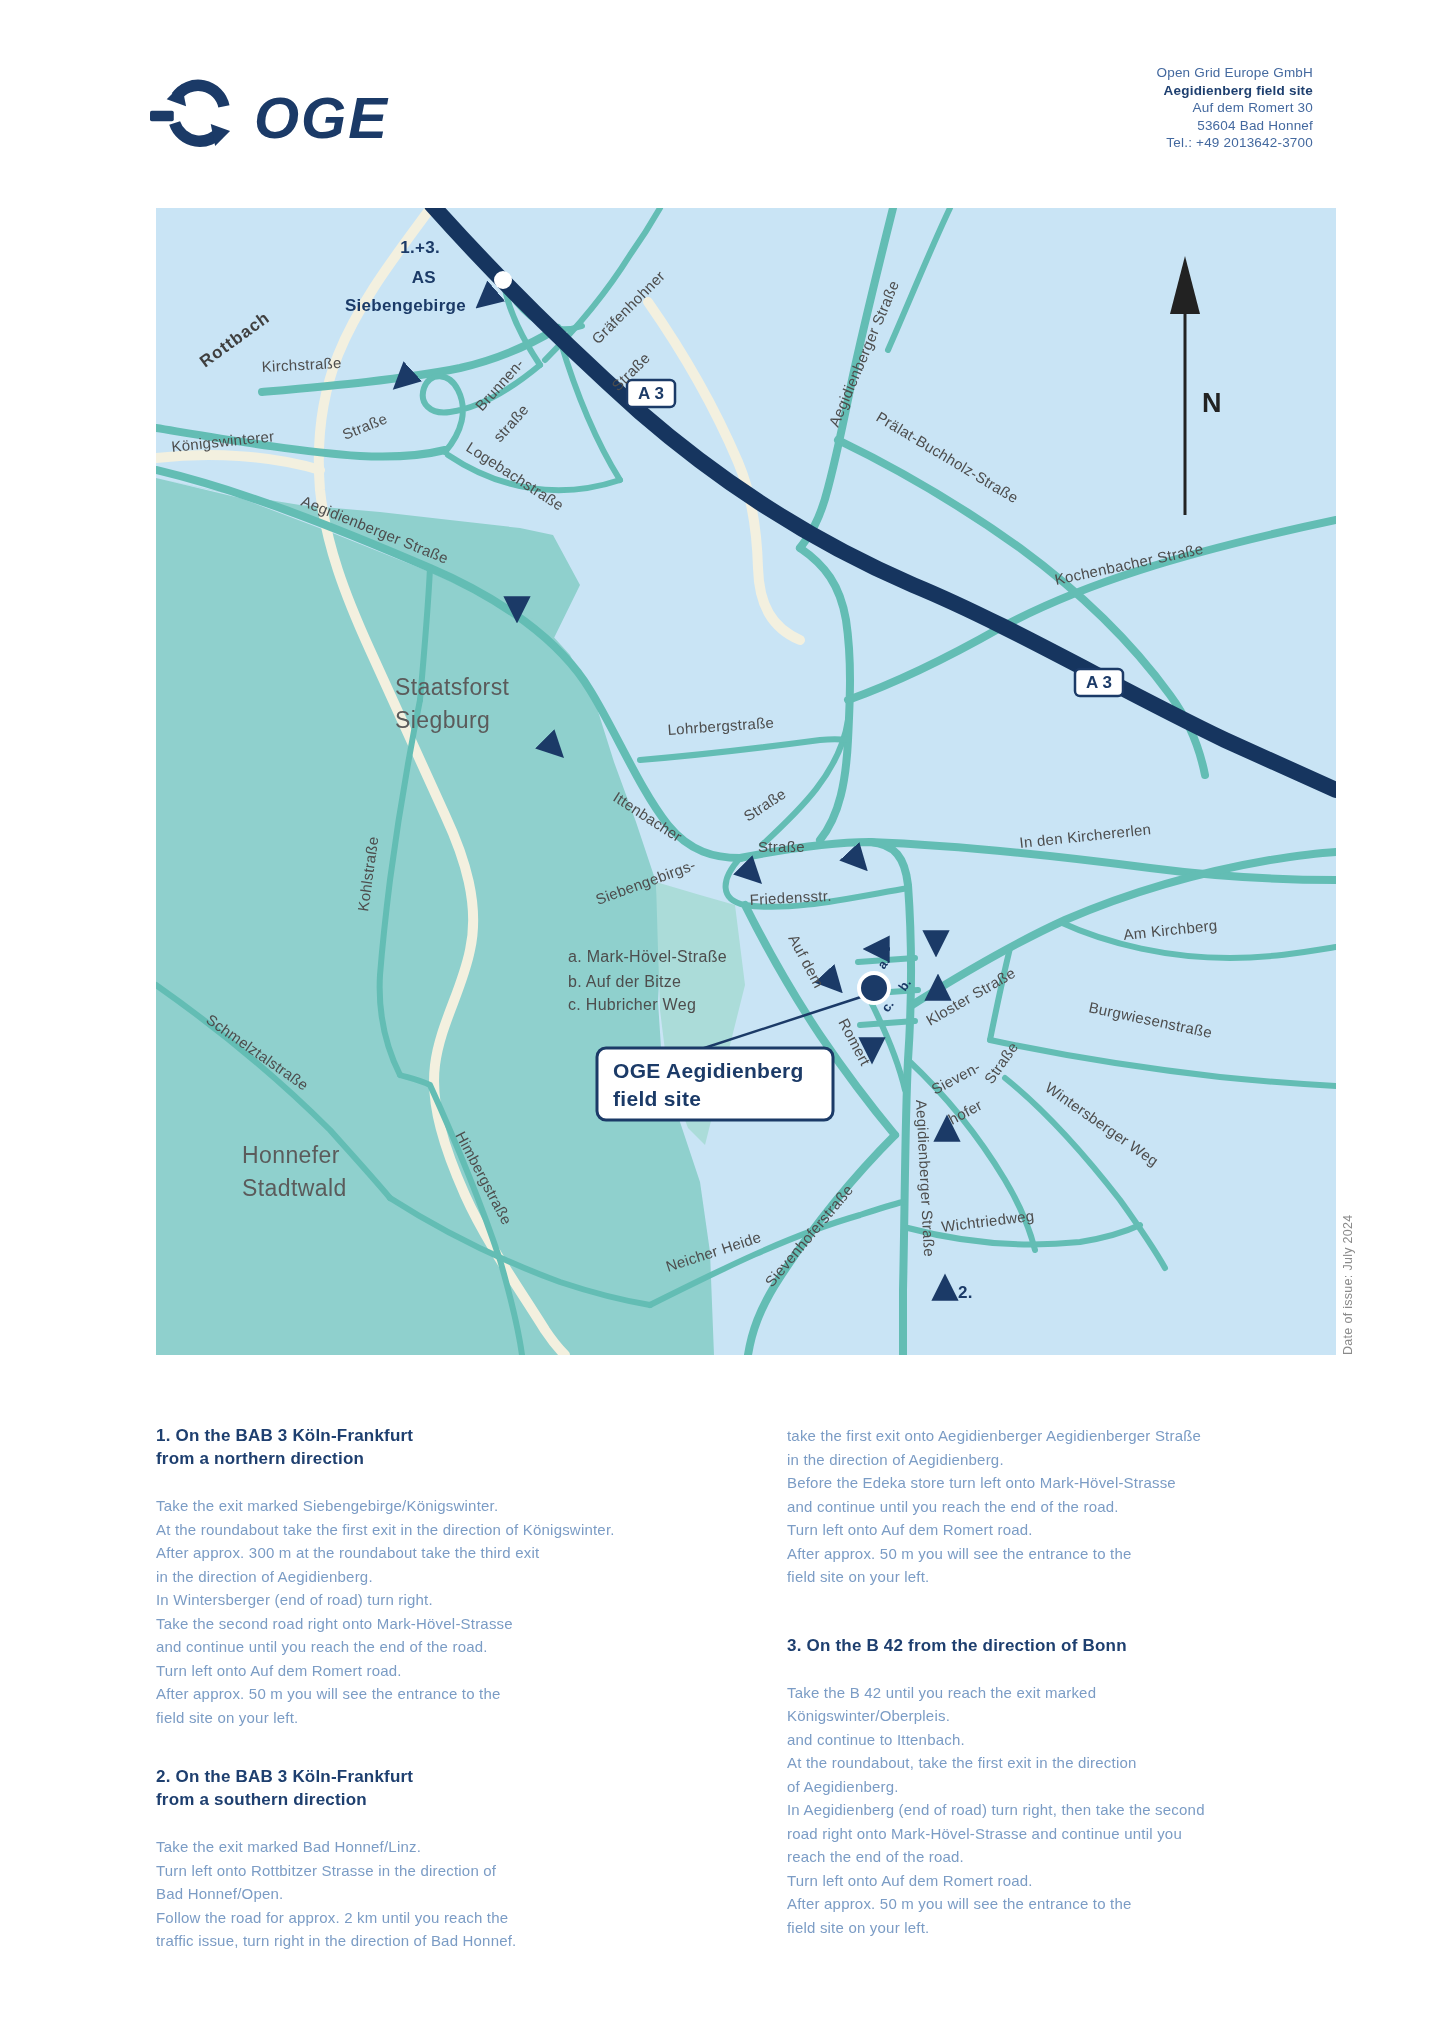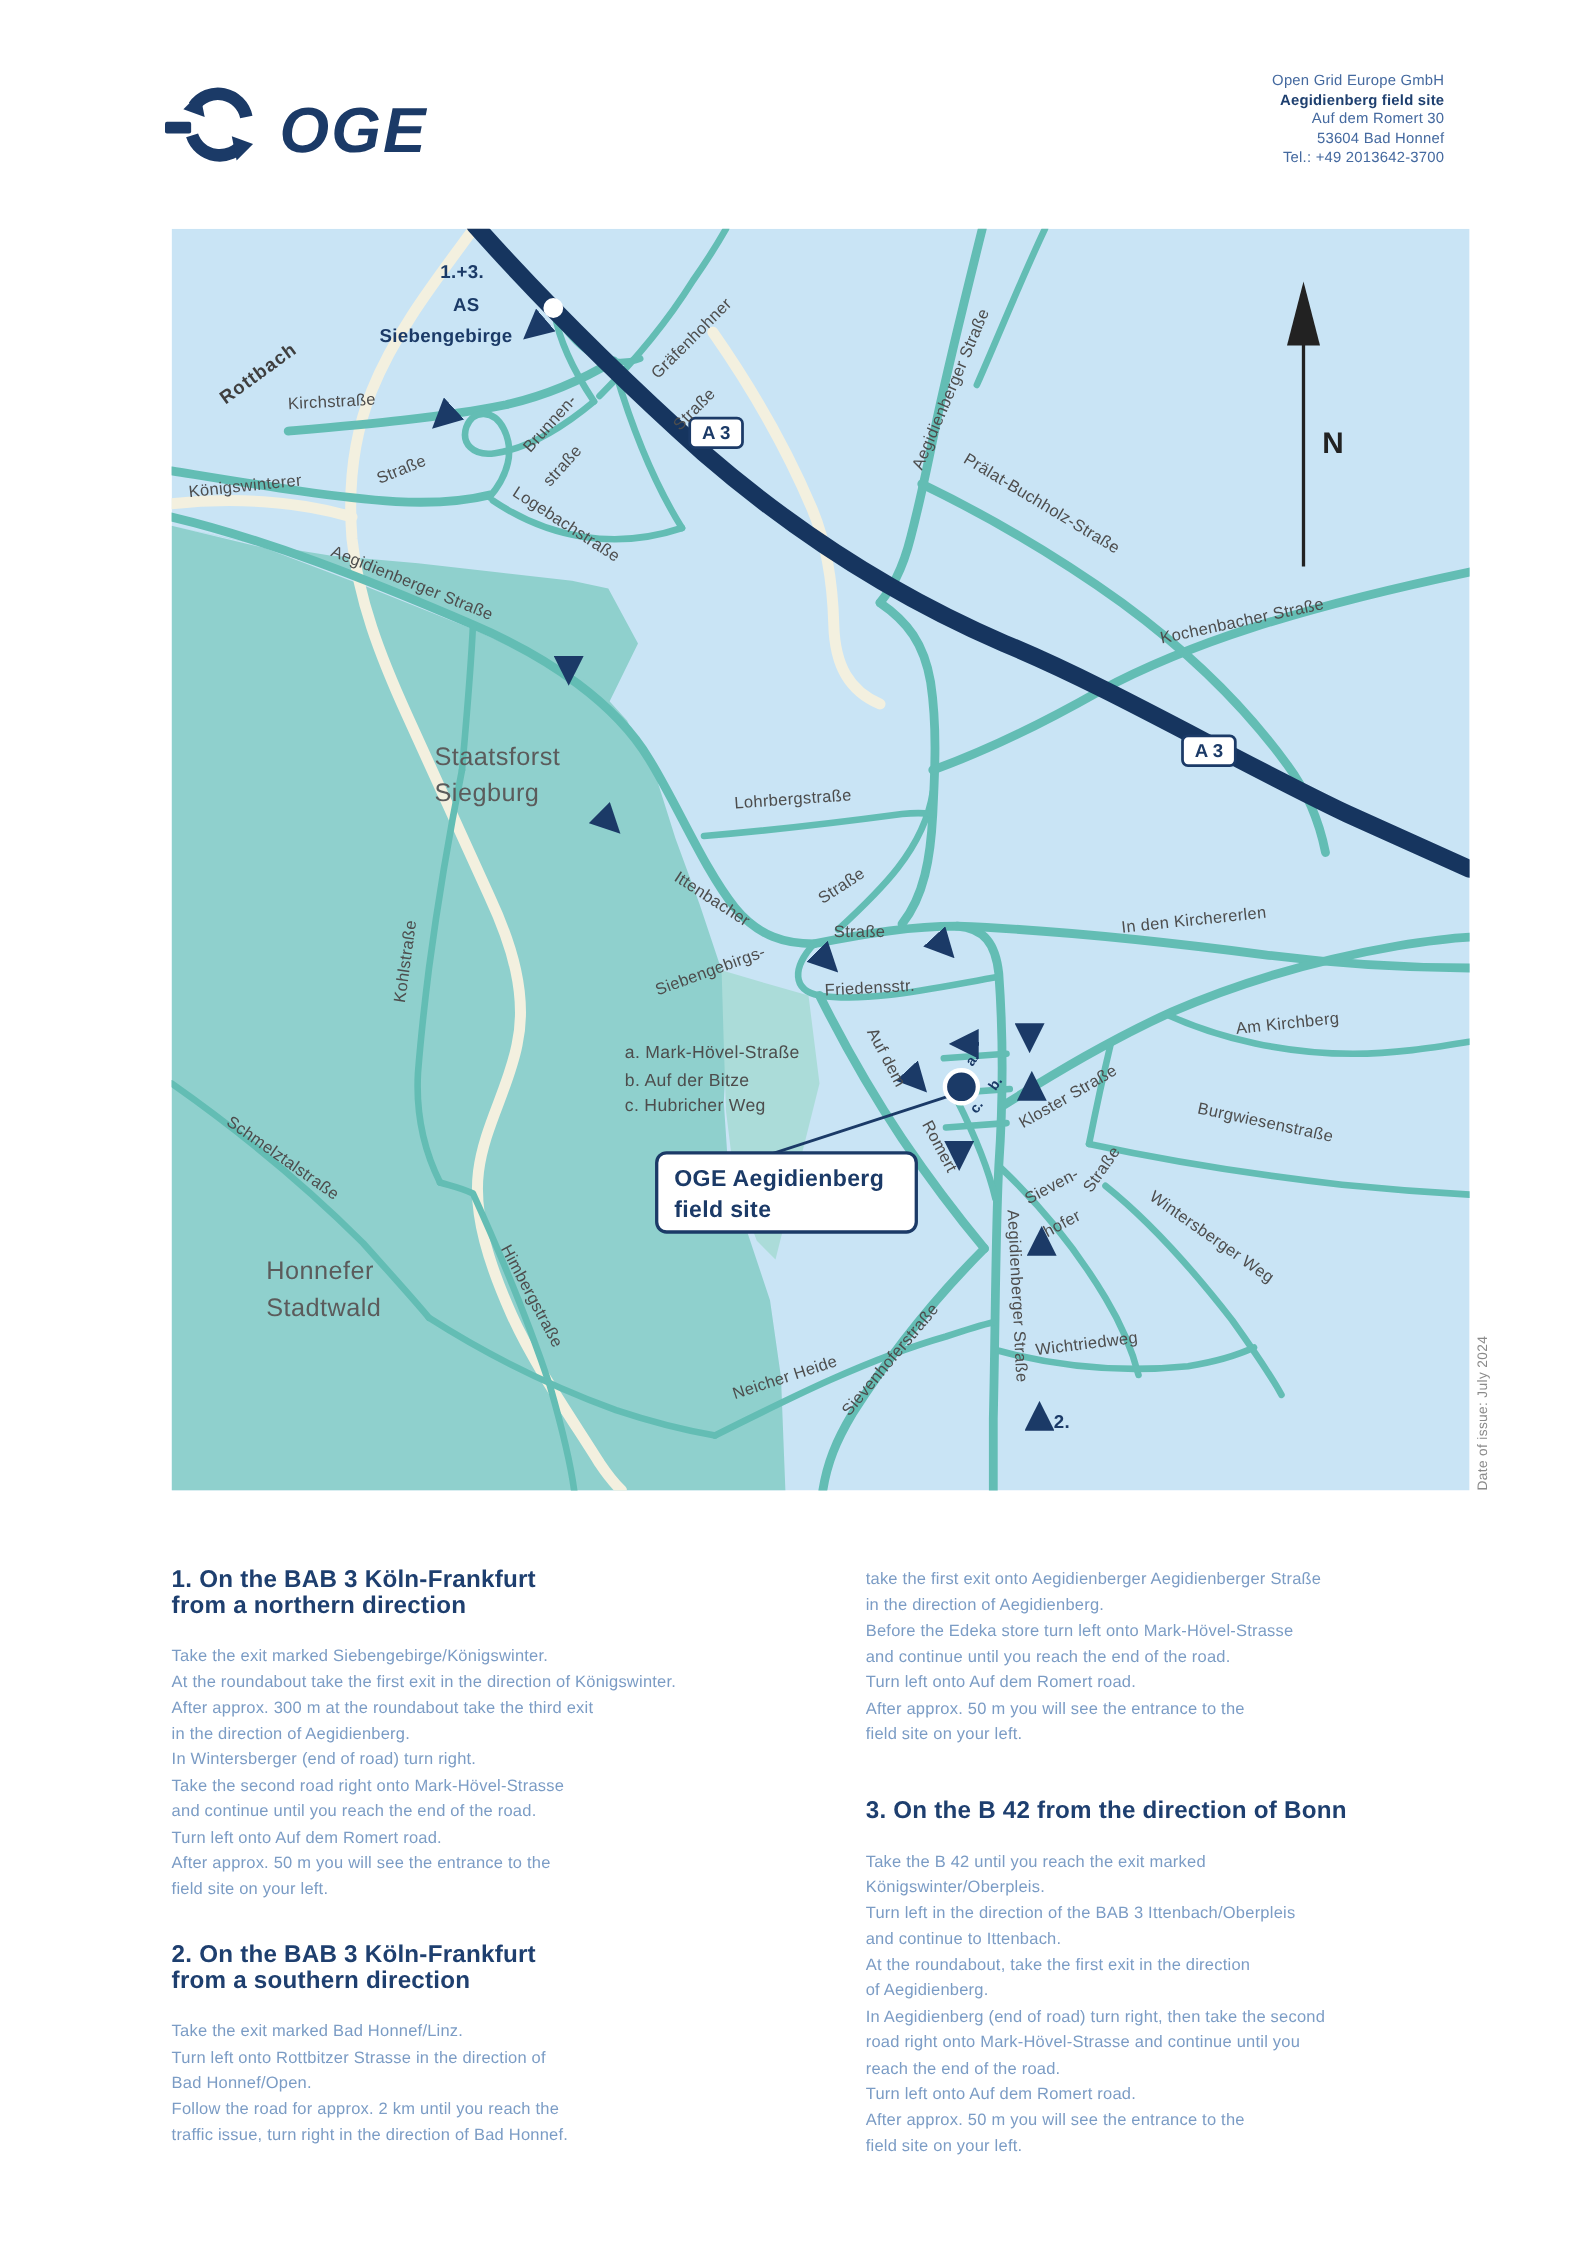--- a/index.html
+++ b/index.html
@@ -27,21 +27,21 @@
   .arrow{stroke:#1b3a67;stroke-width:3.4;fill:none;}
 
   
   .date-issue{position:absolute;left:1341px;top:1355px;transform:rotate(-90deg);transform-origin:0 0;
     font-size:12.5px;color:#8a8a8a;white-space:nowrap;letter-spacing:.3px;}
 
   
   .dir-col{position:absolute;top:1424px;}
   .col1{left:156px;width:620px;}
   .col2{left:787px;width:545px;}
-  .dir-heading{font-size:22px;font-weight:bold;color:#1e3f6f;line-height:23px;white-space:nowrap;letter-spacing:.2px;}
+  .dir-heading{font-size:17px;font-weight:bold;color:#1e3f6f;line-height:23px;white-space:nowrap;letter-spacing:.2px;}
   .dir-body{margin:24px 0 36px;}
   .dir-body-first{margin:0 0 45px;}
   .dir-line{font-size:15px;color:#7b9cc5;line-height:23.5px;white-space:nowrap;letter-spacing:.2px;}
 </style>
 </head>
 <body>
 
 <div class="logo">
   <span>
     <svg width="88" height="88" viewBox="0 0 100 100">
@@ -263,21 +263,20 @@
       <div class="dir-line">and continue until you reach the end of the road.</div>
       <div class="dir-line">Turn left onto Auf dem Romert road.</div>
       <div class="dir-line">After approx. 50 m you will see the entrance to the</div>
       <div class="dir-line">field site on your left.</div>
     </div>
 
   <div class="dir-heading">3. On the B 42 from the direction of Bonn</div>
   <div class="dir-body">
       <div class="dir-line">Take the B 42 until you reach the exit marked</div>
       <div class="dir-line">Königswinter/Oberpleis.</div>
-      <div class="dir-line">Turn left in the direction of the BAB 3 Ittenbach/Oberpleis</div>
       <div class="dir-line">and continue to Ittenbach.</div>
       <div class="dir-line">At the roundabout, take the first exit in the direction</div>
       <div class="dir-line">of Aegidienberg.</div>
       <div class="dir-line">In Aegidienberg (end of road) turn right, then take the second</div>
       <div class="dir-line">road right onto Mark-Hövel-Strasse and continue until you</div>
       <div class="dir-line">reach the end of the road.</div>
       <div class="dir-line">Turn left onto Auf dem Romert road.</div>
       <div class="dir-line">After approx. 50 m you will see the entrance to the</div>
       <div class="dir-line">field site on your left.</div>
     </div>

